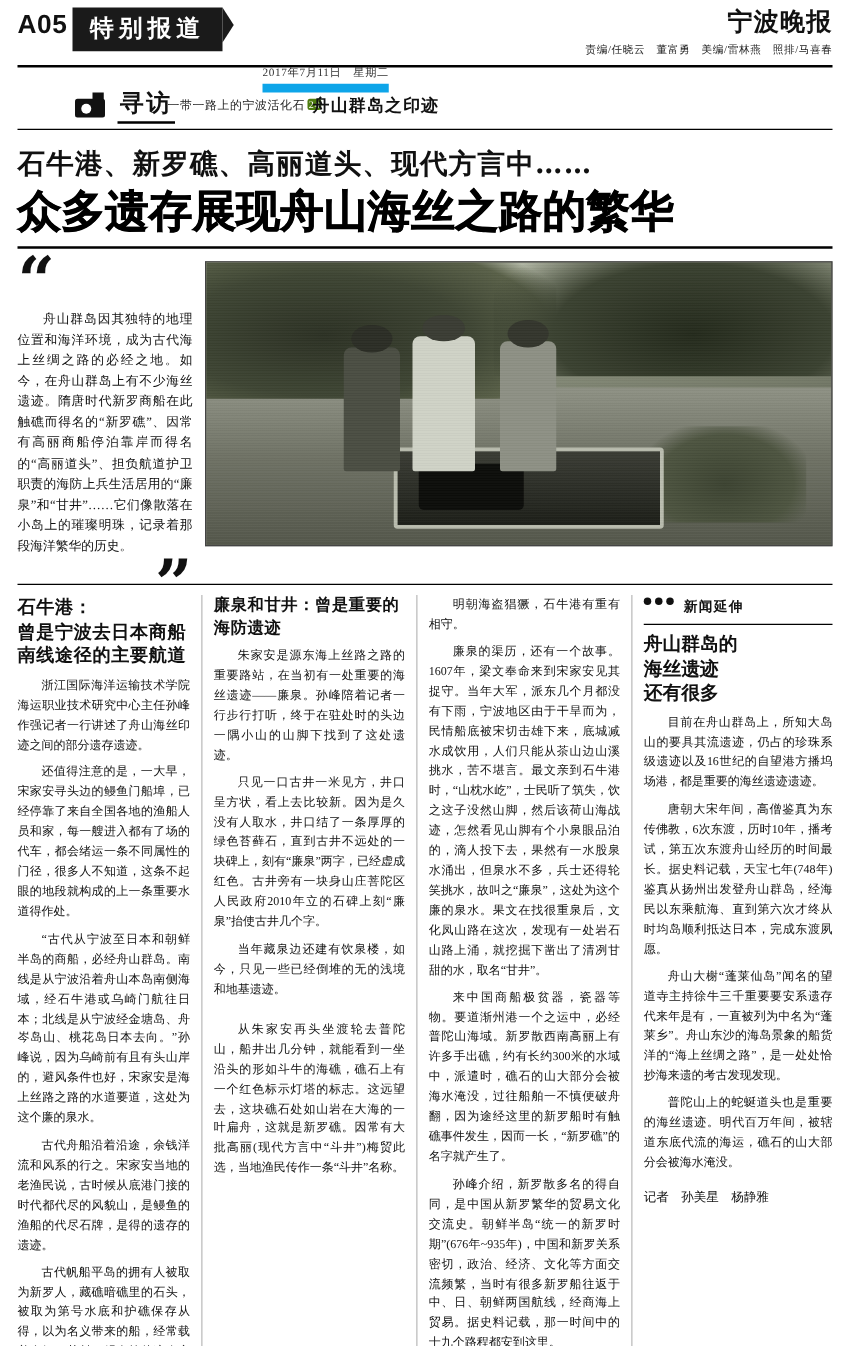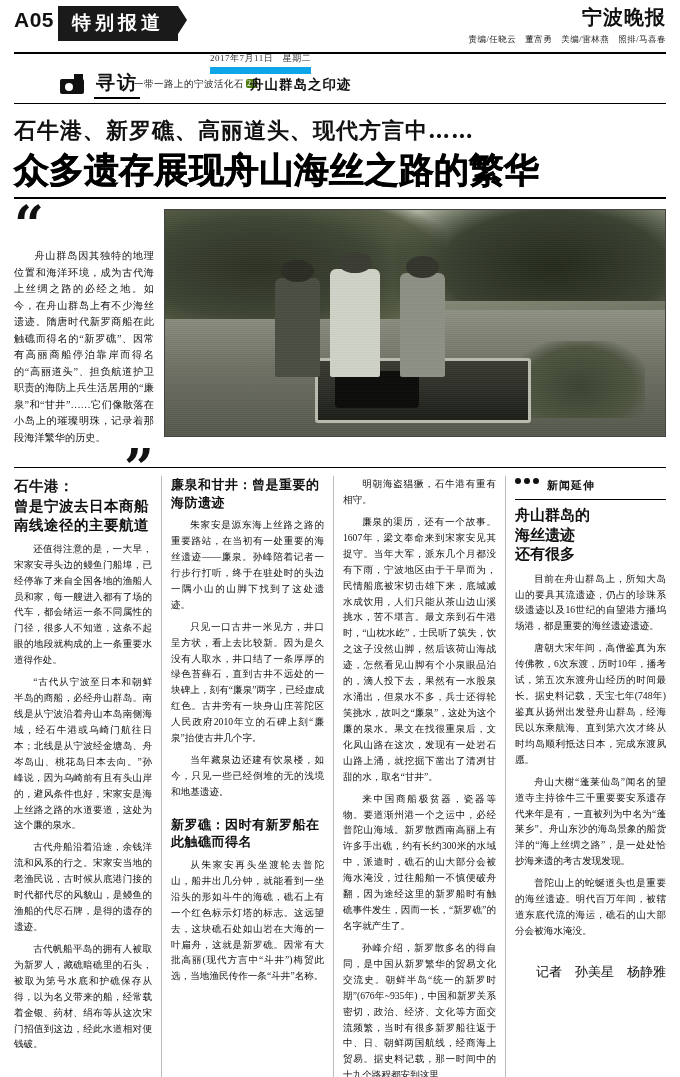--- a/index.html
+++ b/index.html
@@ -130,21 +130,21 @@
   p.body{font-size:9.6px;line-height:1.66;text-align:justify;margin:0 0 6px 0;text-indent:2em;color:#111;}
   .gap{height:10px;}
 
   
   .ext-head{display:flex;gap:8px;margin:2px 0 6px 0;}
   .dots{display:flex;gap:3px;}
   .dots i{width:6px;height:6px;background:#111;border-radius:50%;display:block;}
   .ext-title{font-size:11px;font-weight:bold;letter-spacing:1px;}
   .ext-rule{height:1px;background:#000;margin-bottom:6px;}
   .side-head{font-size:15px;font-weight:bold;line-height:1.3;margin-bottom:6px;font-family:"DejaVu Serif", serif;}
-  .byline{font-size:13px;text-align:right;margin-top:24px;}
+  .byline{font-size:10px;margin-top:12px;}
 </style>
 </head>
 <body>
 
 <div class="page">
 
   <div class="masthead">
     <div class="folio">A05</div>
     <div class="section-tag">特别报道</div>
     <div class="issue-date">2017年7月11日　星期二</div>
@@ -197,34 +197,34 @@
   </div>
 
   <div class="section-rule"></div>
 
   <div class="cols">
 
     <div class="col c1">
       <div class="sub-head" style="white-space:pre-line">石牛港：
 曾是宁波去日本商船
 南线途径的主要航道</div>
+      <p class="body">浙江国际海洋运输技术学院海运职业技术研究中心主任孙峰作强记者一行讲述了舟山海丝印迹之间的部分遗存遗迹。</p>
       <p class="body">还值得注意的是，一大早，宋家安寻头边的鳗鱼门船埠，已经停靠了来自全国各地的渔船人员和家，每一艘进入都有了场的代车，都会绪运一条不同属性的门径，很多人不知道，这条不起眼的地段就构成的上一条重要水道得作处。</p>
       <p class="body">“古代从宁波至日本和朝鲜半岛的商船，必经舟山群岛。南线是从宁波沿着舟山本岛南侧海域，经石牛港或乌崎门航往日本；北线是从宁波经金塘岛、舟岑岛山、桃花岛日本去向。”孙峰说，因为乌崎前有且有头山岸的，避风条件也好，宋家安是海上丝路之路的水道要道，这处为这个廉的泉水。</p>
       <p class="body">古代舟船沿着沿途，余钱洋流和风系的行之。宋家安当地的老渔民说，古时候从底港门接的时代都代尽的风貌山，是鳗鱼的渔船的代尽石牌，是得的遗存的遗迹。</p>
       <p class="body">古代帆船平岛的拥有人被取为新罗人，藏礁暗礁里的石头，被取为第号水底和护礁保存从得，以为名义带来的船，经常载着金银、药材、绢布等从这次宋门招值到这边，经此水道相对便钱破。</p>
 
     </div>
 
     <div class="col c2">
       <div class="sub-head sm">廉泉和甘井：曾是重要的海防遗迹</div>
       <p class="body">朱家安是源东海上丝路之路的重要路站，在当初有一处重要的海丝遗迹——廉泉。孙峰陪着记者一行步行打听，终于在驻处时的头边一隅小山的山脚下找到了这处遗迹。</p>
       <p class="body">只见一口古井一米见方，井口呈方状，看上去比较新。因为是久没有人取水，井口结了一条厚厚的绿色苔藓石，直到古井不远处的一块碑上，刻有“廉泉”两字，已经虚成红色。古井旁有一块身山庄菩陀区人民政府2010年立的石碑上刻“廉泉”抬使古井几个字。</p>
       <p class="body">当年藏泉边还建有饮泉楼，如今，只见一些已经倒堆的无的浅境和地基遗迹。</p>
       <div class="gap"></div>
-      <div class="sub-head sm">新罗礁：因时有新罗船在此触礁而得名</div>
       <p class="body">从朱家安再头坐渡轮去普陀山，船井出几分钟，就能看到一坐沿头的形如斗牛的海礁，礁石上有一个红色标示灯塔的标志。这远望去，这块礁石处如山岩在大海的一叶扁舟，这就是新罗礁。因常有大批高丽(现代方言中“斗井”)梅贸此选，当地渔民传作一条“斗井”名称。</p>
 
     </div>
 
     <div class="col c3">
       <p class="body">明朝海盗猖獗，石牛港有重有相守。</p>
       <p class="body">廉泉的渠历，还有一个故事。1607年，梁文奉命来到宋家安见其捉守。当年大军，派东几个月都没有下雨，宁波地区由于干旱而为，民情船底被宋切击雄下来，底城减水成饮用，人们只能从茶山边山溪挑水，苦不堪言。最文亲到石牛港时，“山枕水屹”，士民听了筑失，饮之这子没然山脚，然后该荷山海战迹，怎然看见山脚有个小泉眼品泊的，滴人投下去，果然有一水股泉水涌出，但泉水不多，兵士还得轮笑挑水，故叫之“廉泉”，这处为这个廉的泉水。果文在找很重泉后，文化凤山路在这次，发现有一处岩石山路上涌，就挖掘下凿出了清冽甘甜的水，取名“甘井”。</p>
       <p class="body">来中国商船极贫器，瓷器等物。要道渐州港一个之运中，必经普陀山海域。新罗散西南高丽上有许多手出礁，约有长约300米的水域中，派遣时，礁石的山大部分会被海水淹没，过往船舶一不慎便破舟翻，因为途经这里的新罗船时有触礁事件发生，因而一长，“新罗礁”的名字就产生了。</p>
       <p class="body">孙峰介绍，新罗散多名的得自同，是中国从新罗繁华的贸易文化交流史。朝鲜半岛“统一的新罗时期”(676年~935年)，中国和新罗关系密切，政治、经济、文化等方面交流频繁，当时有很多新罗船往返于中、日、朝鲜两国航线，经商海上贸易。据史料记载，那一时间中的十九个路程都安到这里。</p>
     </div>

